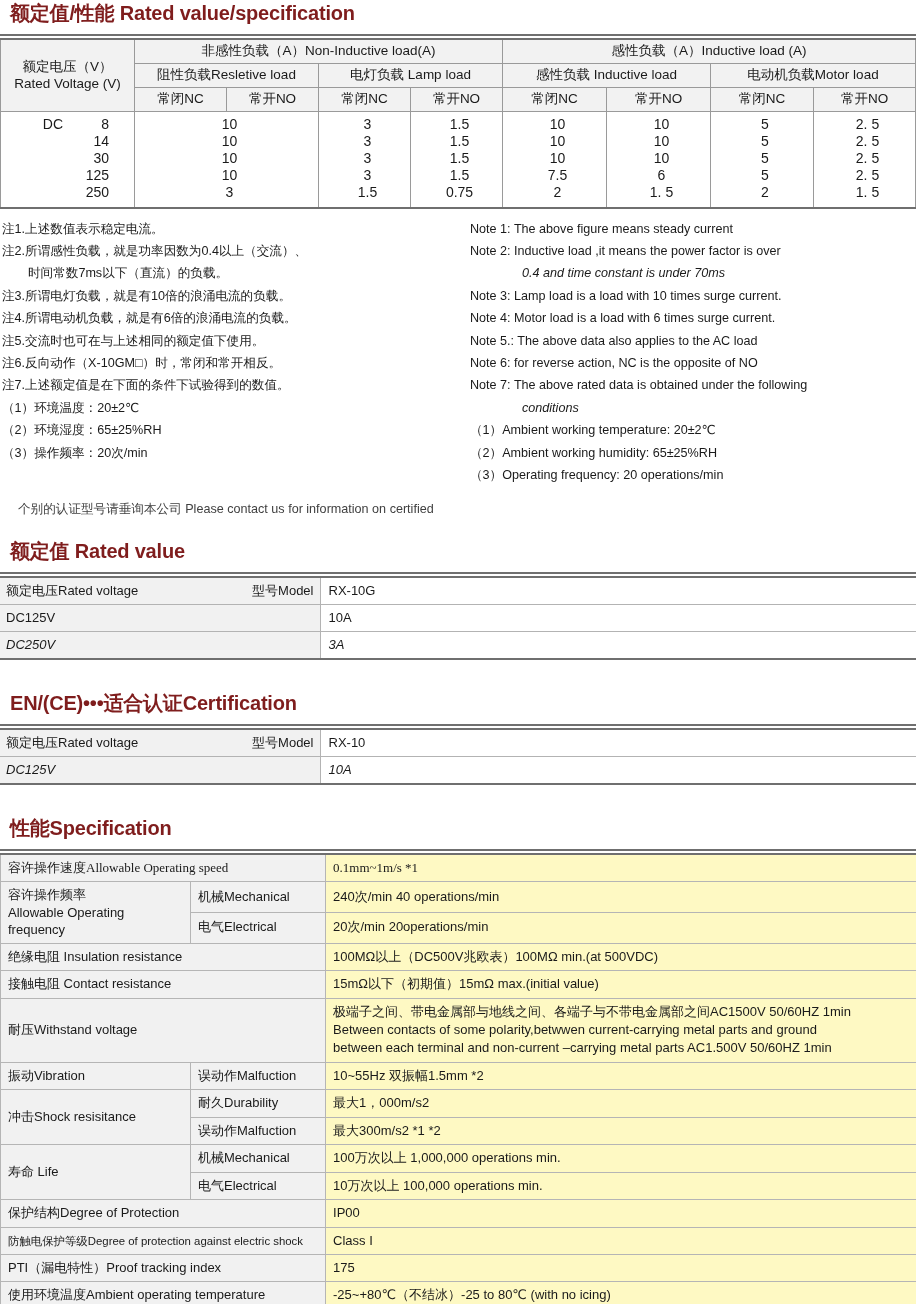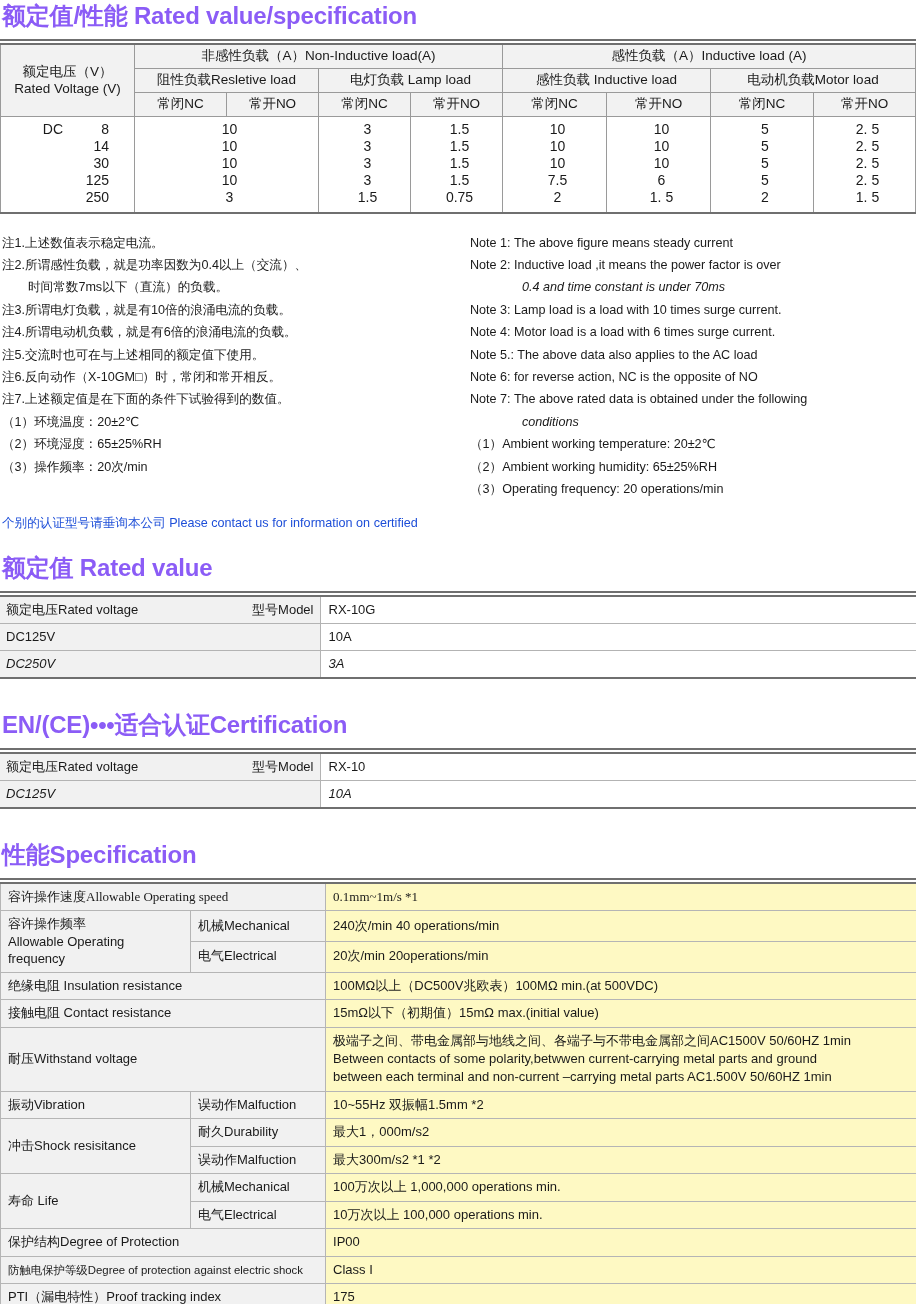--- a/index.html
+++ b/index.html
@@ -17,26 +17,27 @@
   .page {
     position: relative;
     width: 916px;
     height: 1304px;
     padding: 0;
     box-sizing: border-box;
   }
 
   
   .sec-head {
-    font-size: 24px;
+    font-size: 20px;
     font-weight: bold;
     letter-spacing: -0.2px;
-    color: #8b5cf6;
+    color: #7f1d1d;
     padding: 0 0 4px 2px;
     white-space: nowrap;
+    margin-left: 8px;
   }
   .rule-thick {
     border-top: 2px solid #6f6f6f;
     height: 0;
     margin: 3px 0 0 0;
   }
 
   
   .ratings {
     border-collapse: collapse;
@@ -96,21 +97,21 @@
   .numcol .nr {
     display: block;
     height: 17px;
     line-height: 17px;
   }
 
   
   .notes-wrap {
     display: flex;
     width: 916px;
-    margin-top: 18px;
+    margin-top: 9px;
     justify-content: flex-end;
   }
   .notes-cn {
     width: 470px;
     font-size: 12.6px;
     line-height: 1.78;
     padding-left: 2px;
     box-sizing: border-box;
   }
   .notes-en {
@@ -286,21 +287,21 @@
         <div class="ln">Note 5.:  The above data also applies to the AC load</div>
         <div class="ln">Note 6:  for reverse action, NC is the opposite of NO</div>
         <div class="ln">Note 7: The above rated data is obtained under the following</div>
         <div class="ln ind">conditions</div>
         <div class="ln">（1）Ambient working temperature: 20±2℃</div>
         <div class="ln">（2）Ambient working humidity: 65±25%RH</div>
         <div class="ln">（3）Operating frequency: 20 operations/min</div>
       </div>
   </div>
 
-  <div class="green-note" style="color: #1d4ed8;">个别的认证型号请垂询本公司 Please contact us for information on certified</div>
+  <div class="green-note" style="color: #404040; margin-left: 16px;">个别的认证型号请垂询本公司 Please contact us for information on certified</div>
 
   <div class="gap-md"></div>
 
   <div class="sec-head">额定值 Rated value</div>
   <div class="rule-thick"></div>
 
   <table class="rv">
     <colgroup>
         <col style="width:320px">
         <col style="width:596px">

